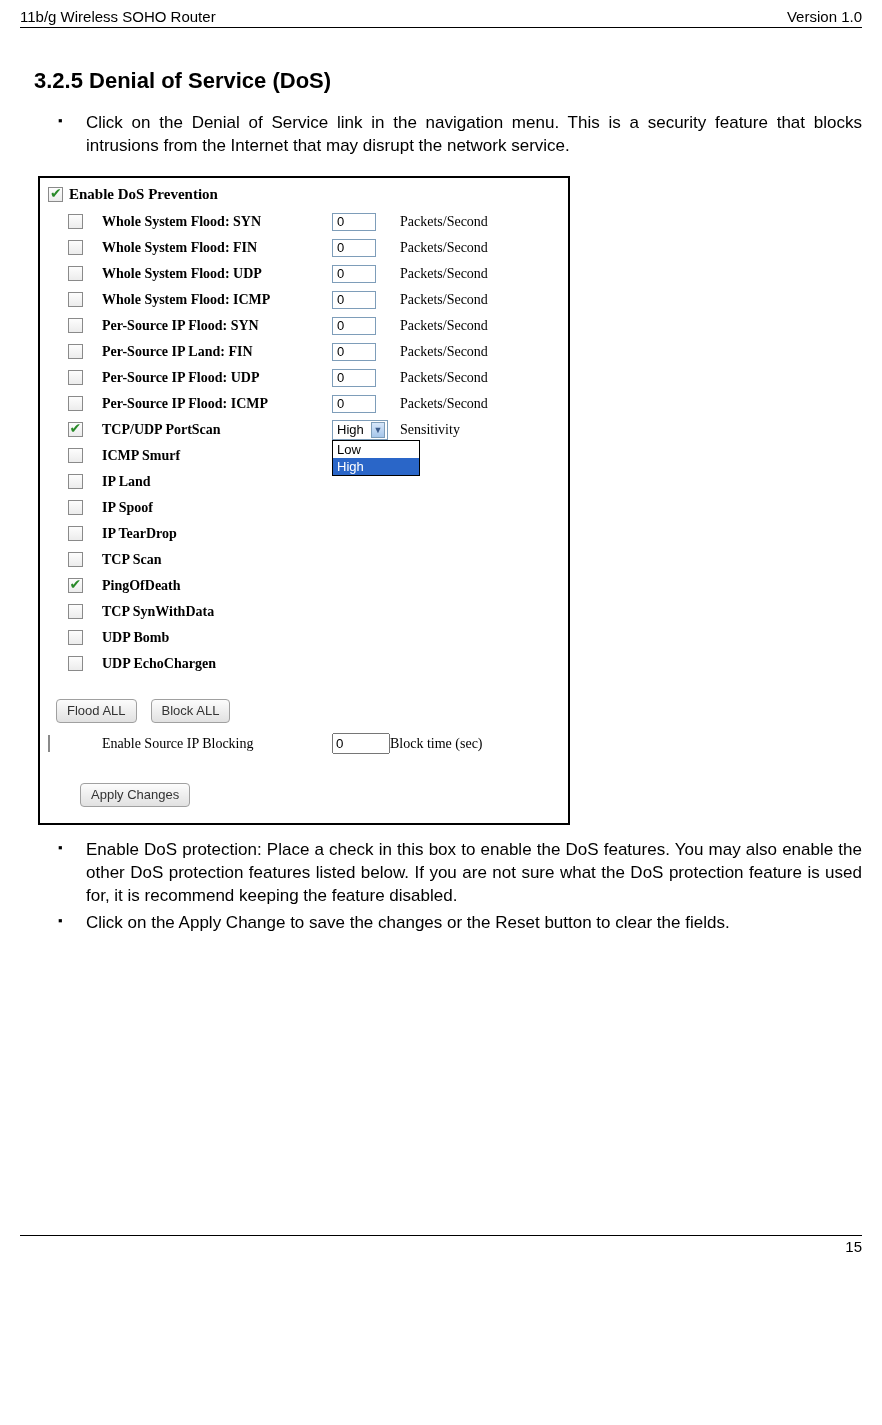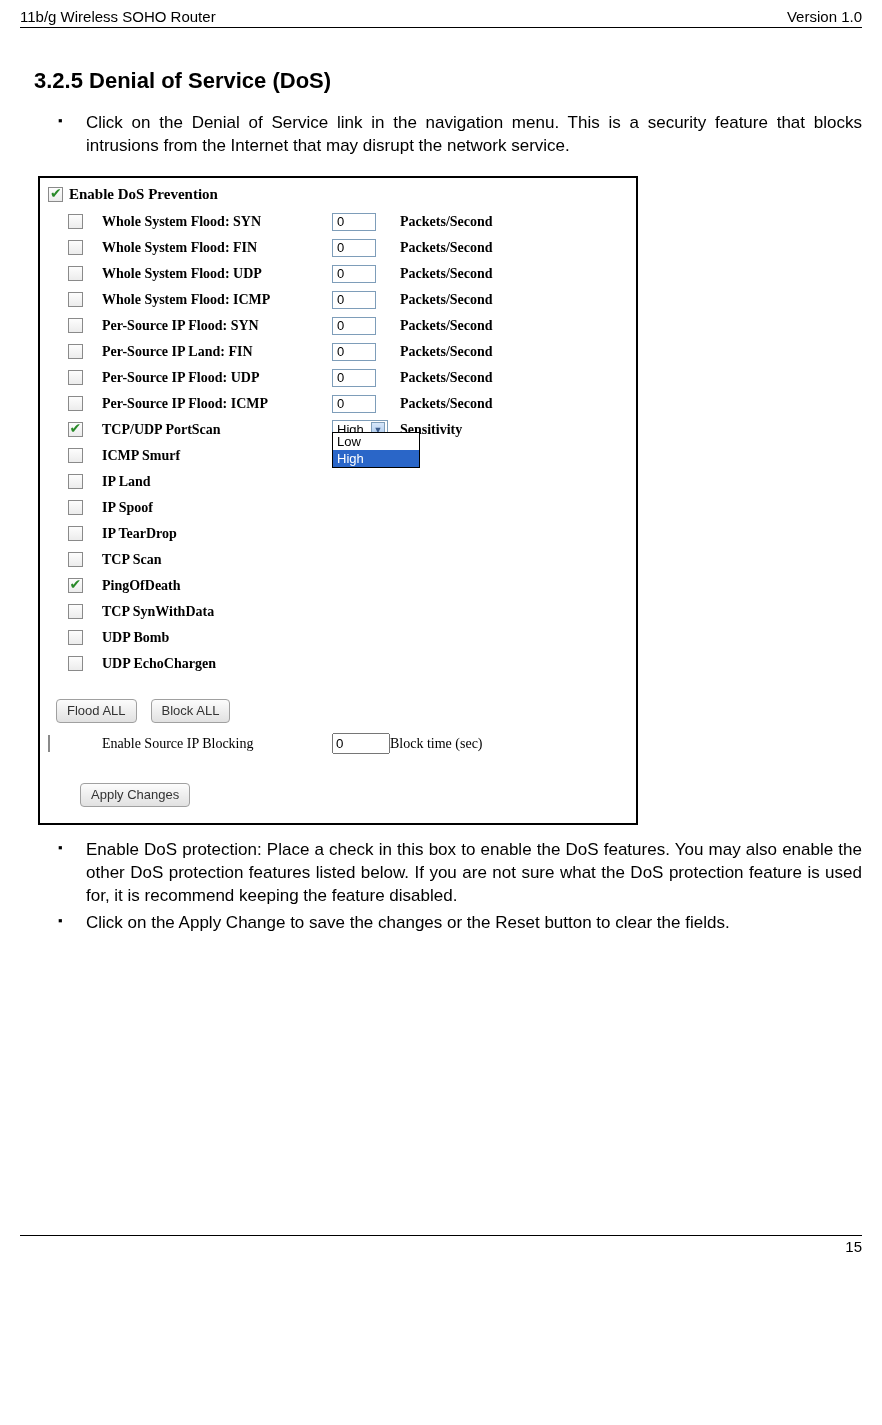--- a/index.html
+++ b/index.html
@@ -43,21 +43,21 @@
   ul.bullets > li::before {
     content: "▪";
     position: absolute;
     left: 8px;
     top: 0;
     font-size: 13px;
   }
   .b { font-weight: normal; }
   .panel-wrap {
     border: 2px solid #000;
-    width: 600px;
+    width: 532px;
     margin: 8px 0 14px 18px;
     padding: 8px 8px 10px 8px;
     box-sizing: border-box;
     font-family: "Times New Roman", Times, serif;
     font-size: 14px;
   }
   .master-row {
     display: flex;
     align-items: center;
     gap: 6px;
@@ -94,21 +94,21 @@
   .form-row .num {
     width: 44px;
     height: 18px;
     border: 1px solid #7e9db9;
     font-family: Arial;
     font-size: 13px;
     padding: 0 4px;
     box-sizing: border-box;
     background: #fff;
   }
-  .form-row .unit { font-weight: bold; padding-left: 10px; }
+  .form-row .unit { font-weight: normal; padding-left: 10px; }
   .sel-wrap { position: relative; display: inline-block; }
   .sel-btn {
     width: 56px;
     height: 20px;
     border: 1px solid #7e9db9;
     background: #fff;
     font-family: Arial;
     font-size: 13px;
     display: flex;
     align-items: center;
@@ -124,21 +124,21 @@
     box-sizing: border-box;
     display:flex;
     align-items:center;
     justify-content:center;
     color:#3a5a8a;
     font-size:9px;
   }
   .sel-drop {
     position: absolute;
     left: 0;
-    top: 12px;
+    top: 20px;
     width: 88px;
     border: 1px solid #000;
     background: #fff;
     box-sizing: border-box;
     z-index: 5;
   }
   .sel-opt {
     font-family: Arial;
     font-size: 13px;
     padding: 1px 4px;

